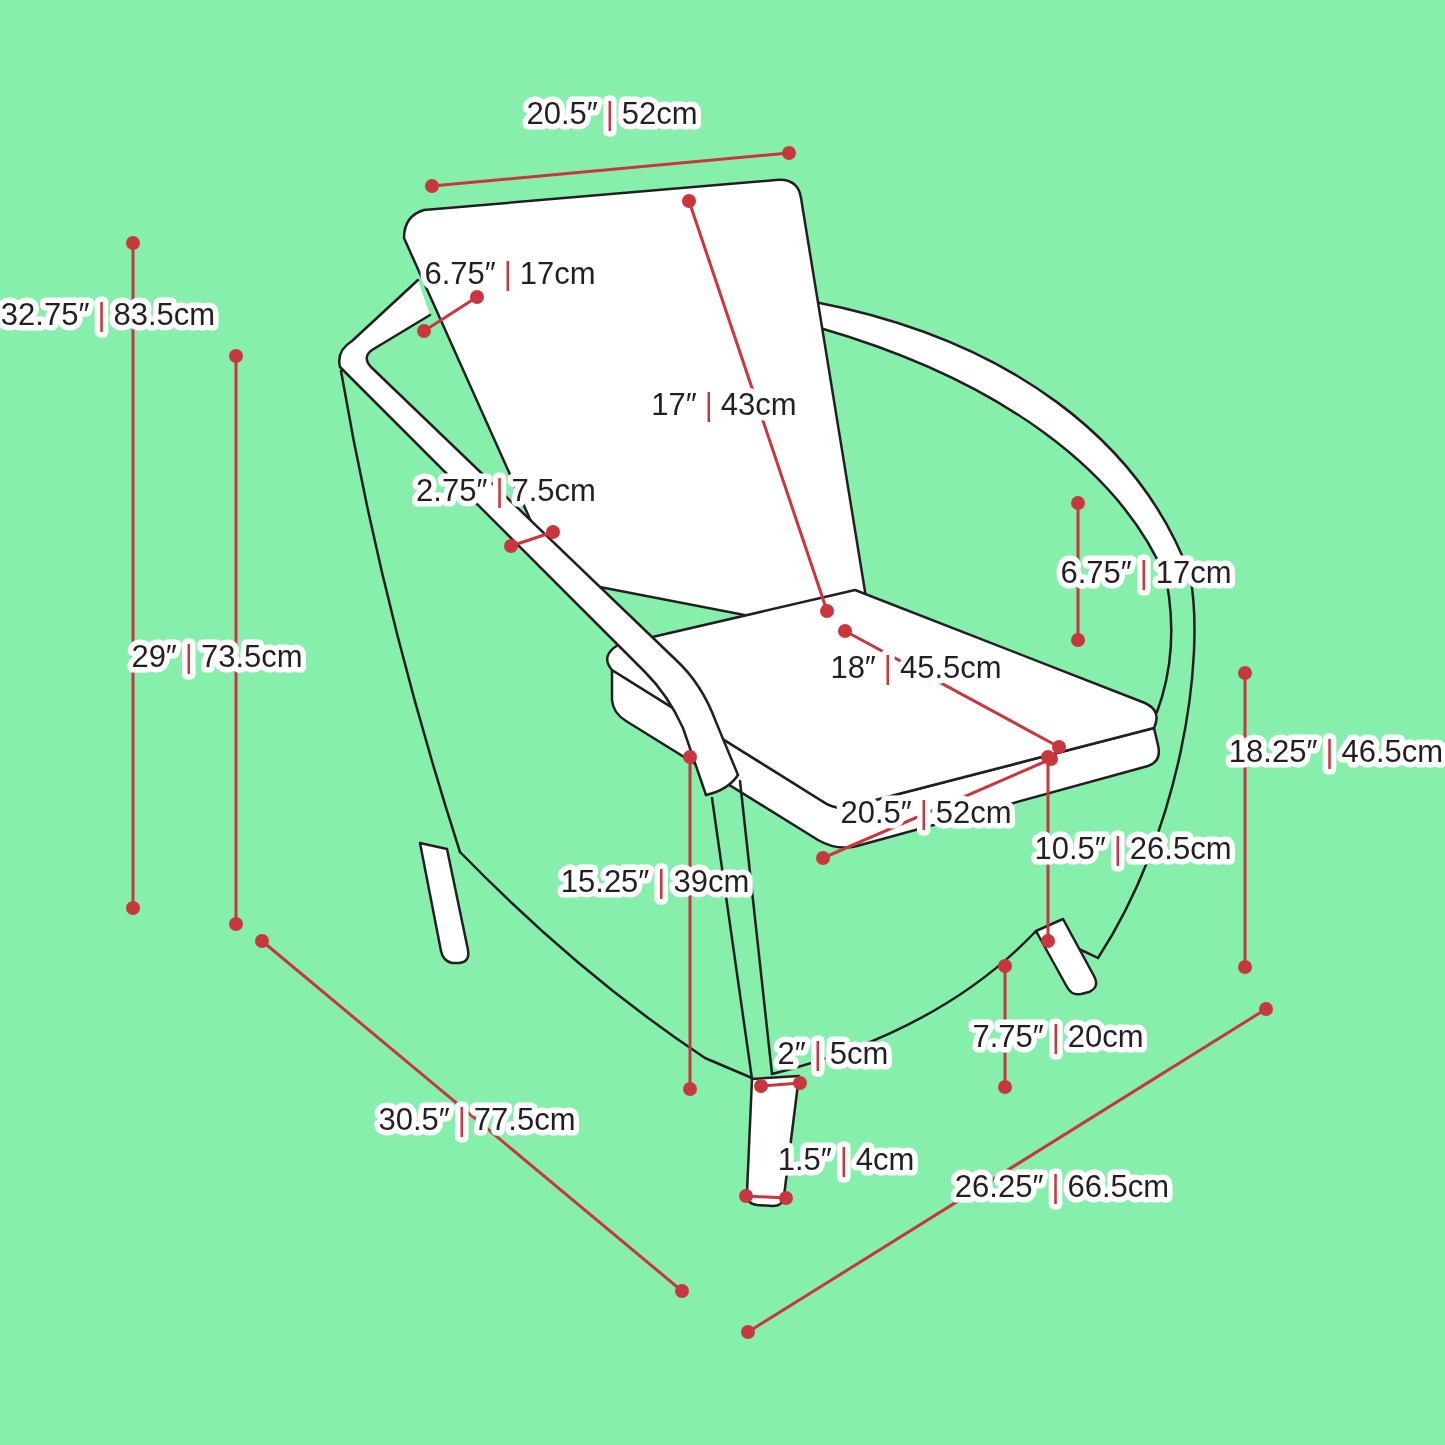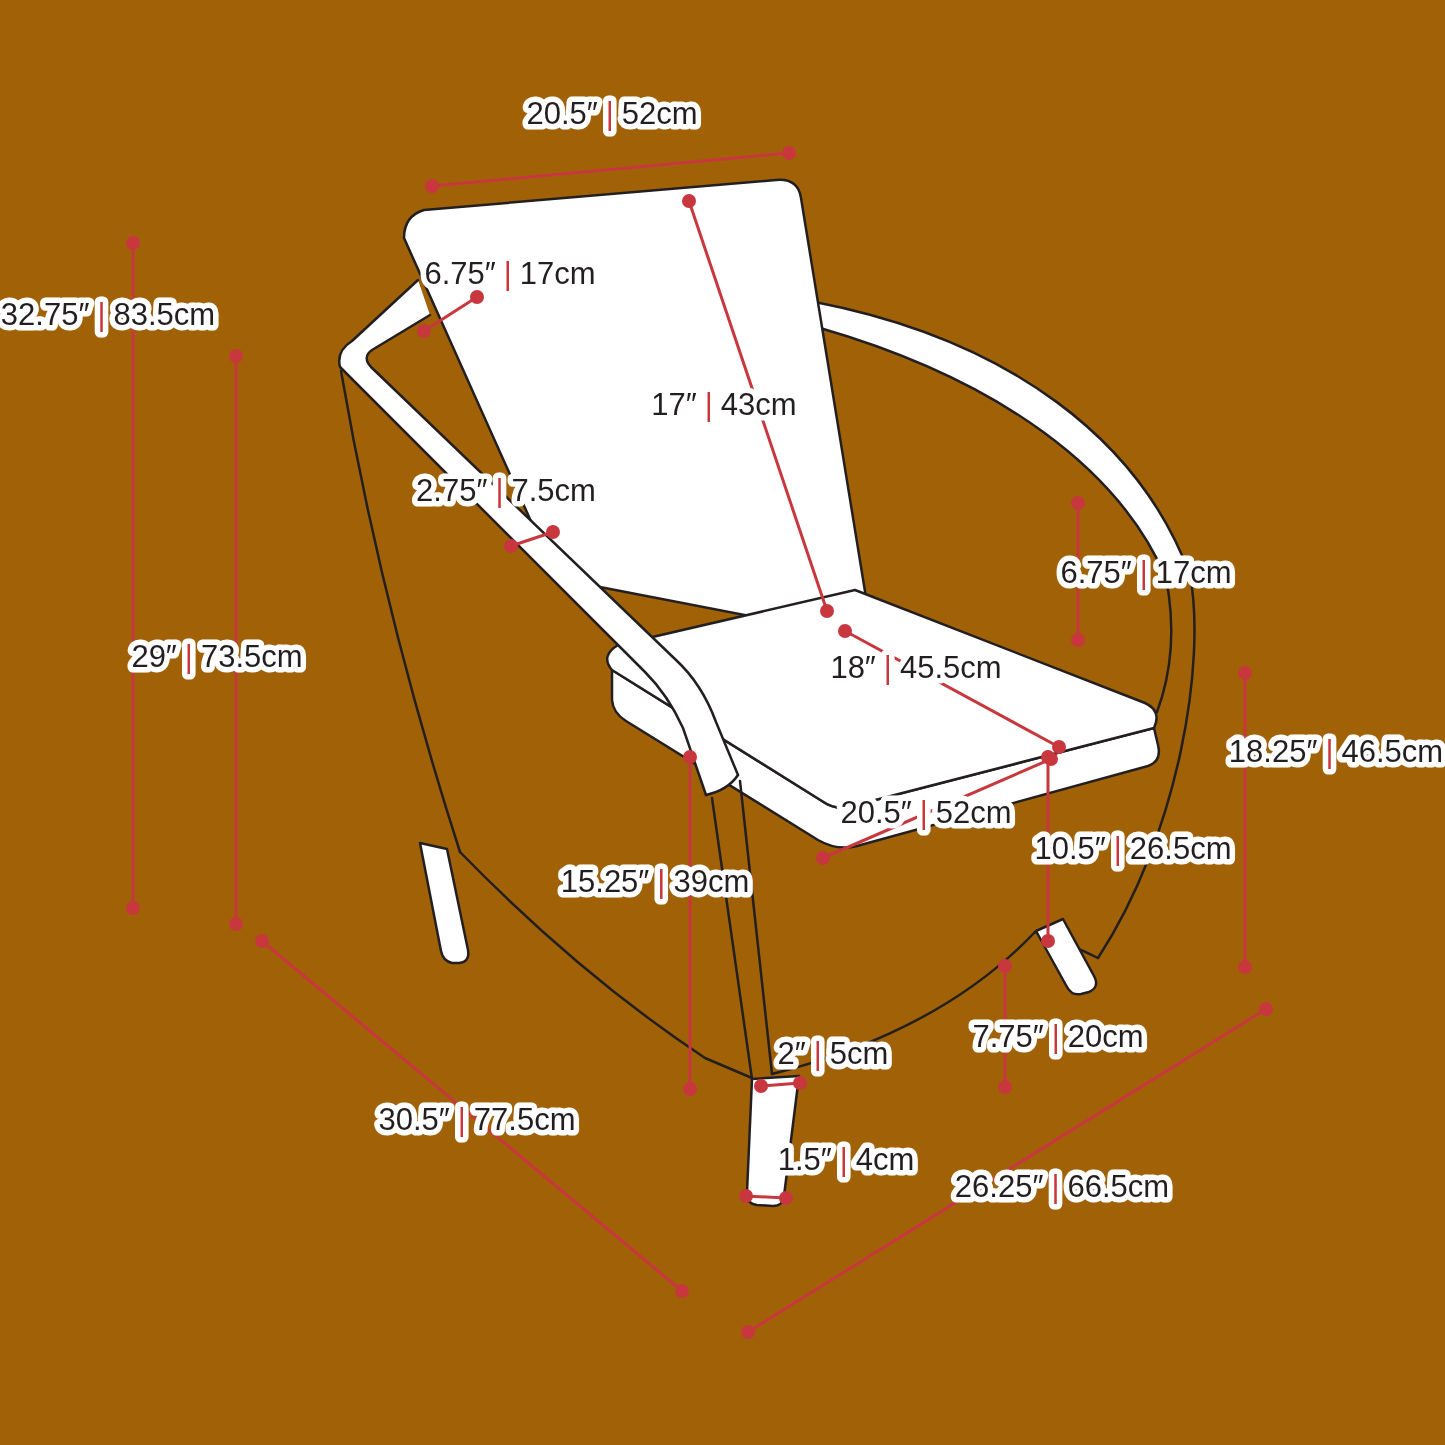--- a/index.html
+++ b/index.html
@@ -1,16 +1,16 @@
 <!DOCTYPE html>
 <html><head>
 <meta charset="utf-8">
 <style>
   html,body { margin:0; padding:0; background:#ffffff; }
-  .canvas { width:1445px; height:1445px; background:#a16207; position:relative; }
+  .canvas { width:1445px; height:1445px; background:#86efac; position:relative; }
   svg { display:block; }
   .chair path { stroke:#231f20; stroke-width:2.5; fill:none; stroke-linejoin:round; stroke-linecap:round; }
   .chair path.fillw { fill:#ffffff; stroke:none; }
   .chair path.linef { fill:#ffffff; }
   .dims line { stroke:#c8373d; stroke-width:3; stroke-linecap:round; }
   .dims circle { fill:#c8373d; stroke:none; }
   .dim-label { font-family:"Liberation Sans", sans-serif; font-size:31px; fill:#231f20;
                paint-order:stroke; stroke:#ffffff; stroke-width:11px; stroke-linejoin:round; }
   .dim-label .pipe { fill:#c8373d; }
 </style>

